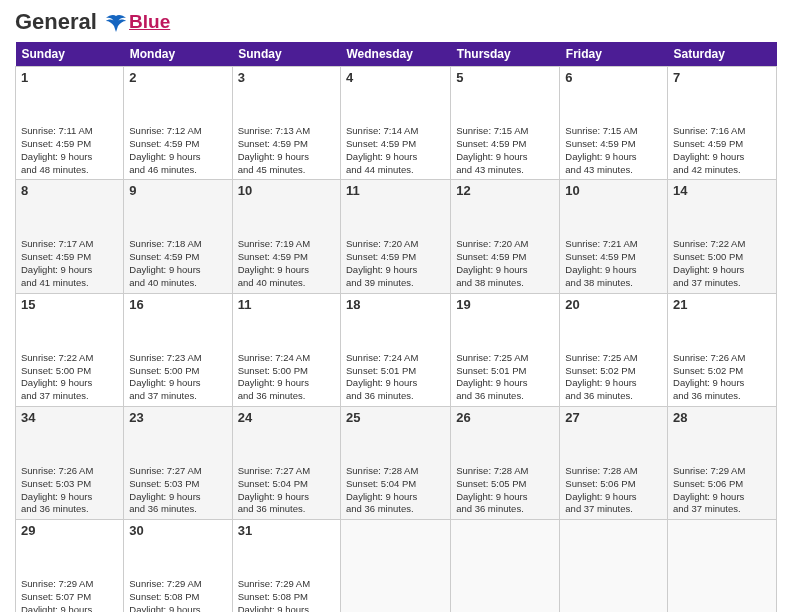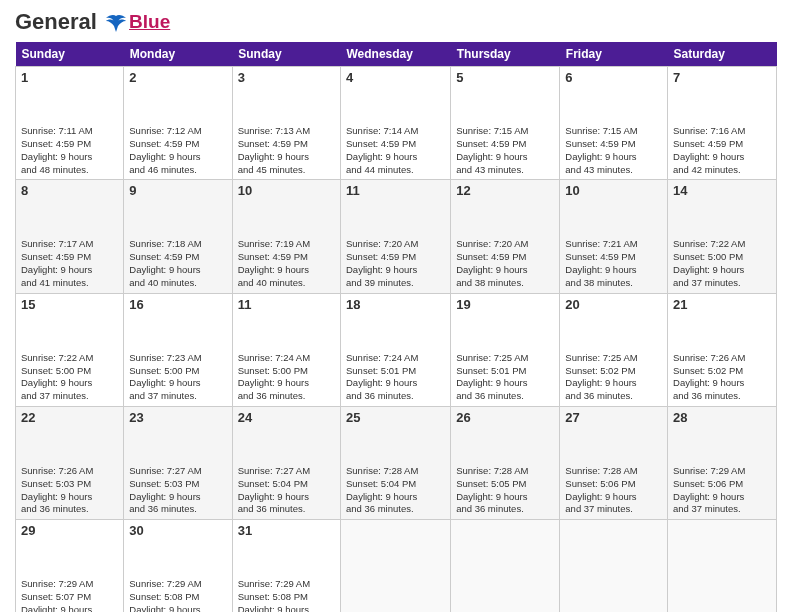--- a/index.html
+++ b/index.html
@@ -202,21 +202,21 @@
             <span class="day-num">20</span>
             <div class="day-info">Sunrise: 7:25 AM<br>Sunset: 5:02 PM<br>Daylight: 9 hours<br>and 36 minutes.</div>
           </td>
           <td>
             <span class="day-num">21</span>
             <div class="day-info">Sunrise: 7:26 AM<br>Sunset: 5:02 PM<br>Daylight: 9 hours<br>and 36 minutes.</div>
           </td>
         </tr>
         <tr>
           <td>
-            <span class="day-num">22</span>
+            <span class="day-num">34</span>
             <div class="day-info">Sunrise: 7:26 AM<br>Sunset: 5:03 PM<br>Daylight: 9 hours<br>and 36 minutes.</div>
           </td>
           <td>
             <span class="day-num">23</span>
             <div class="day-info">Sunrise: 7:27 AM<br>Sunset: 5:03 PM<br>Daylight: 9 hours<br>and 36 minutes.</div>
           </td>
           <td>
             <span class="day-num">24</span>
             <div class="day-info">Sunrise: 7:27 AM<br>Sunset: 5:04 PM<br>Daylight: 9 hours<br>and 36 minutes.</div>
           </td>

